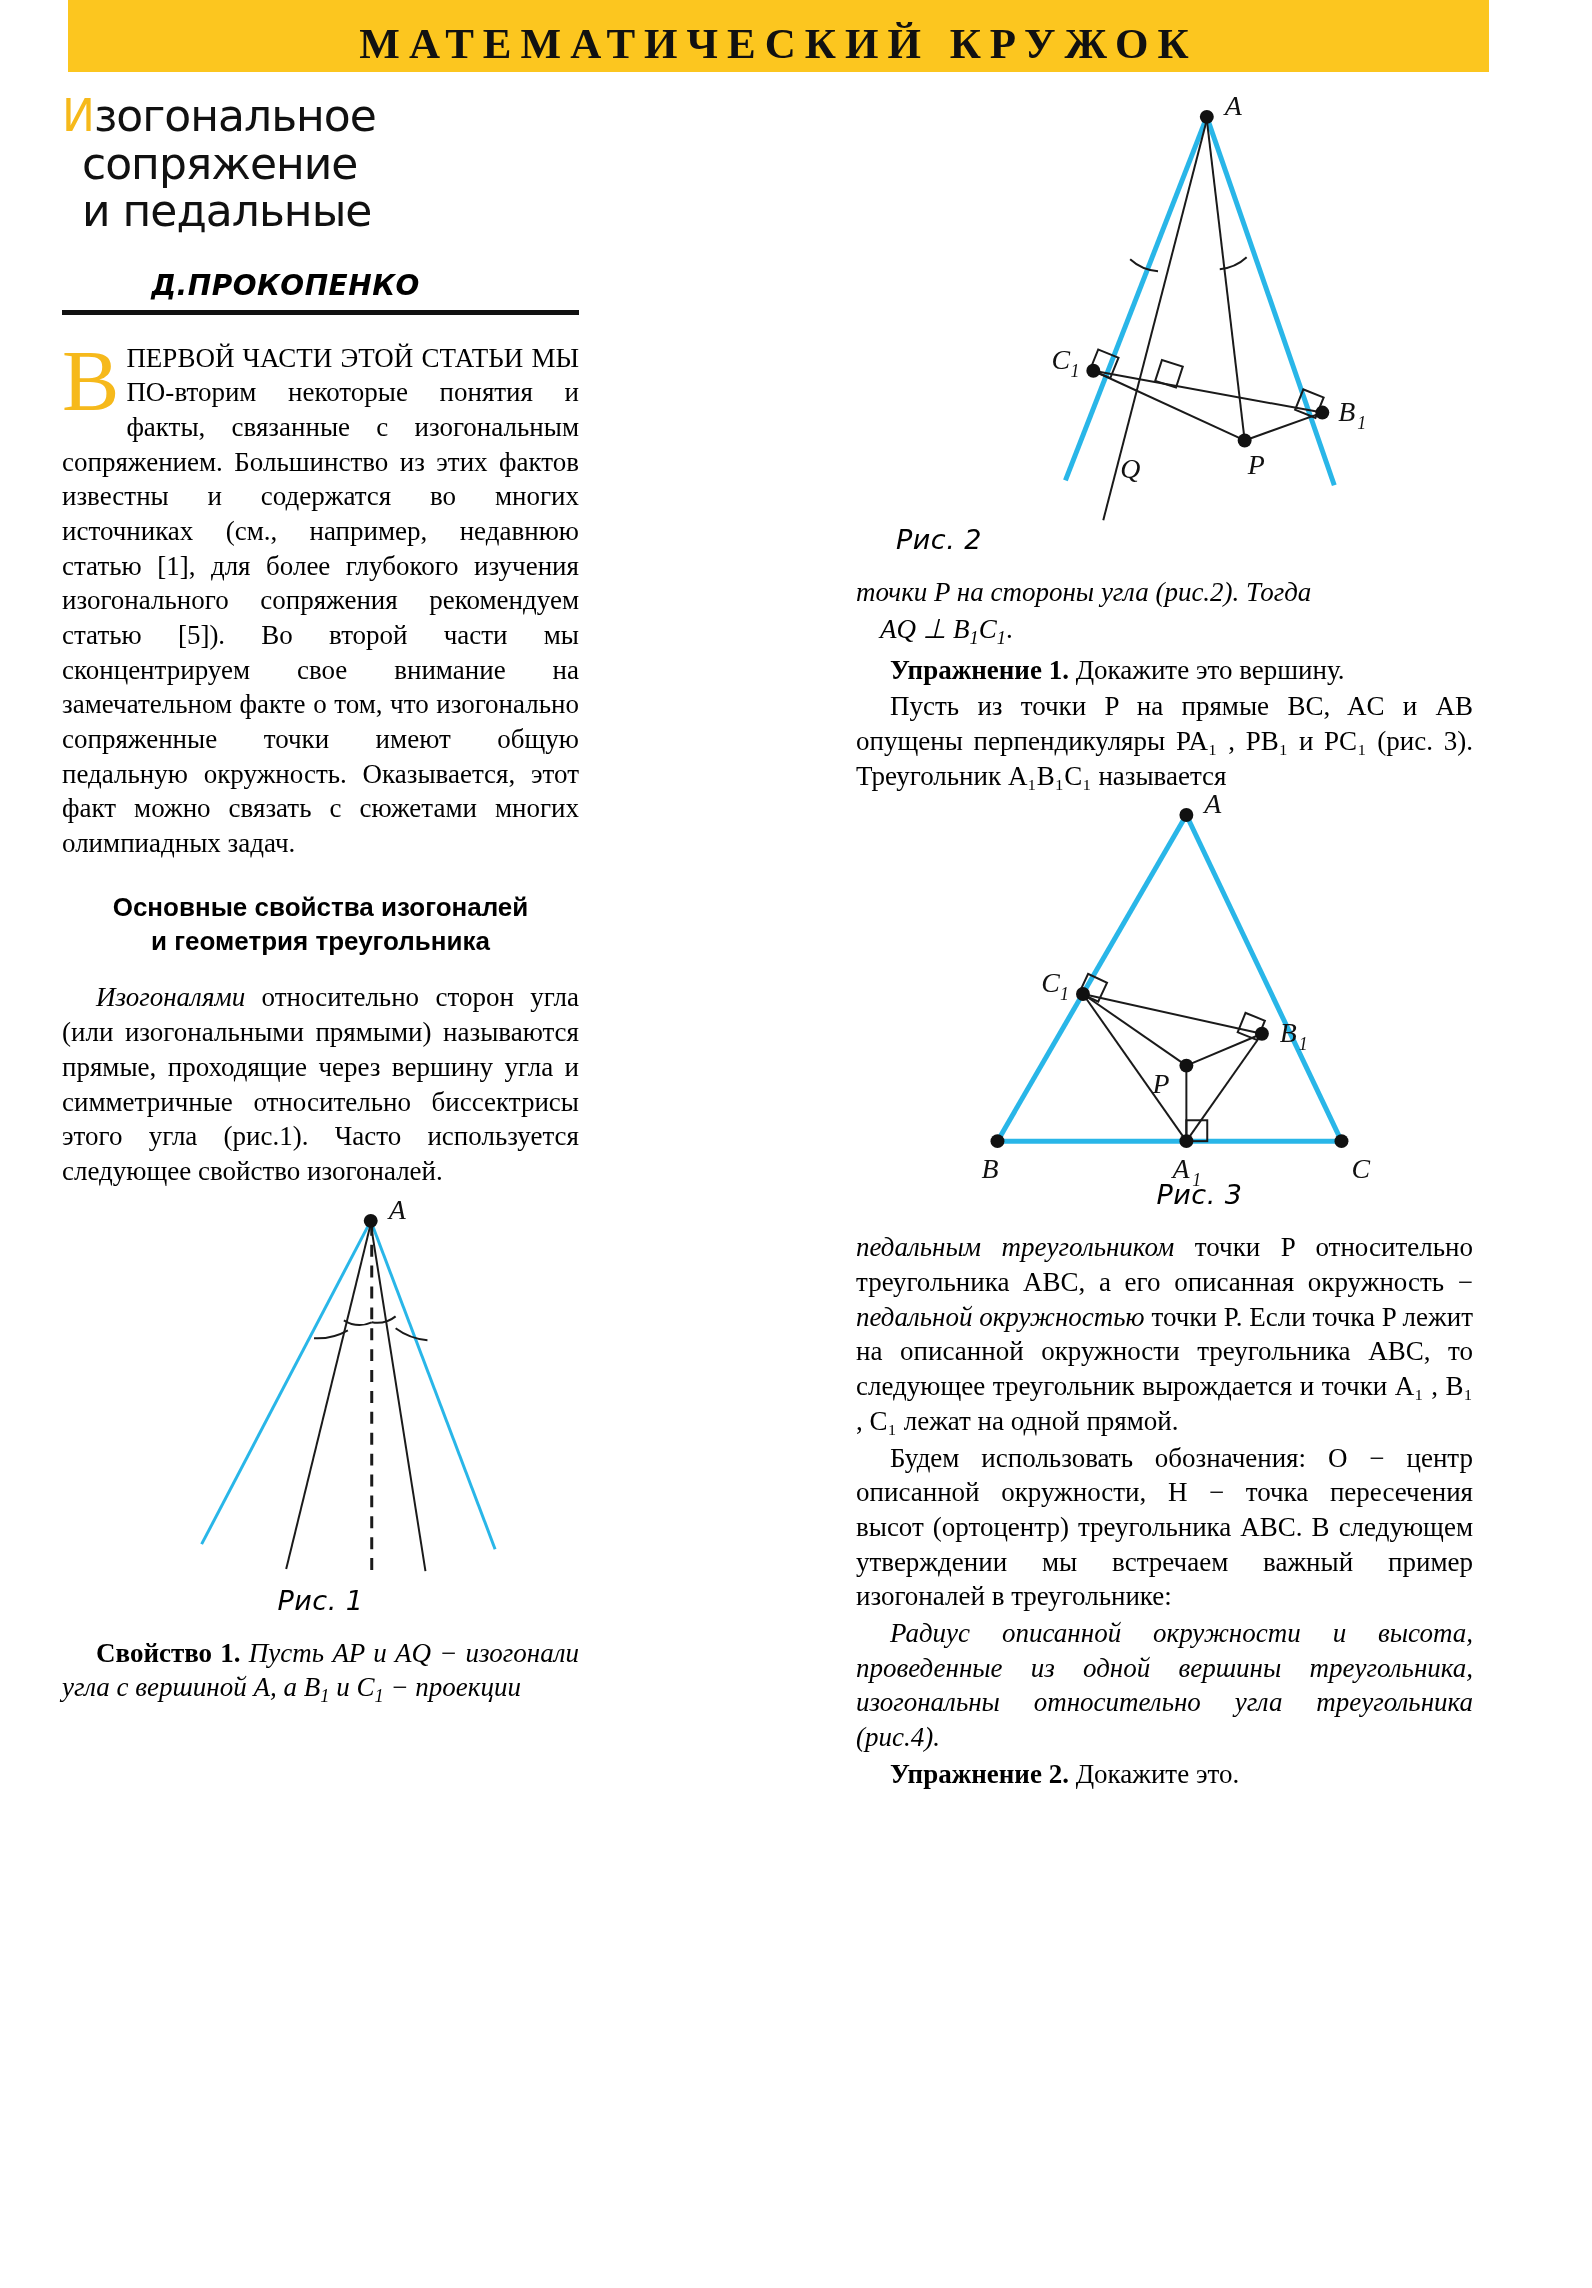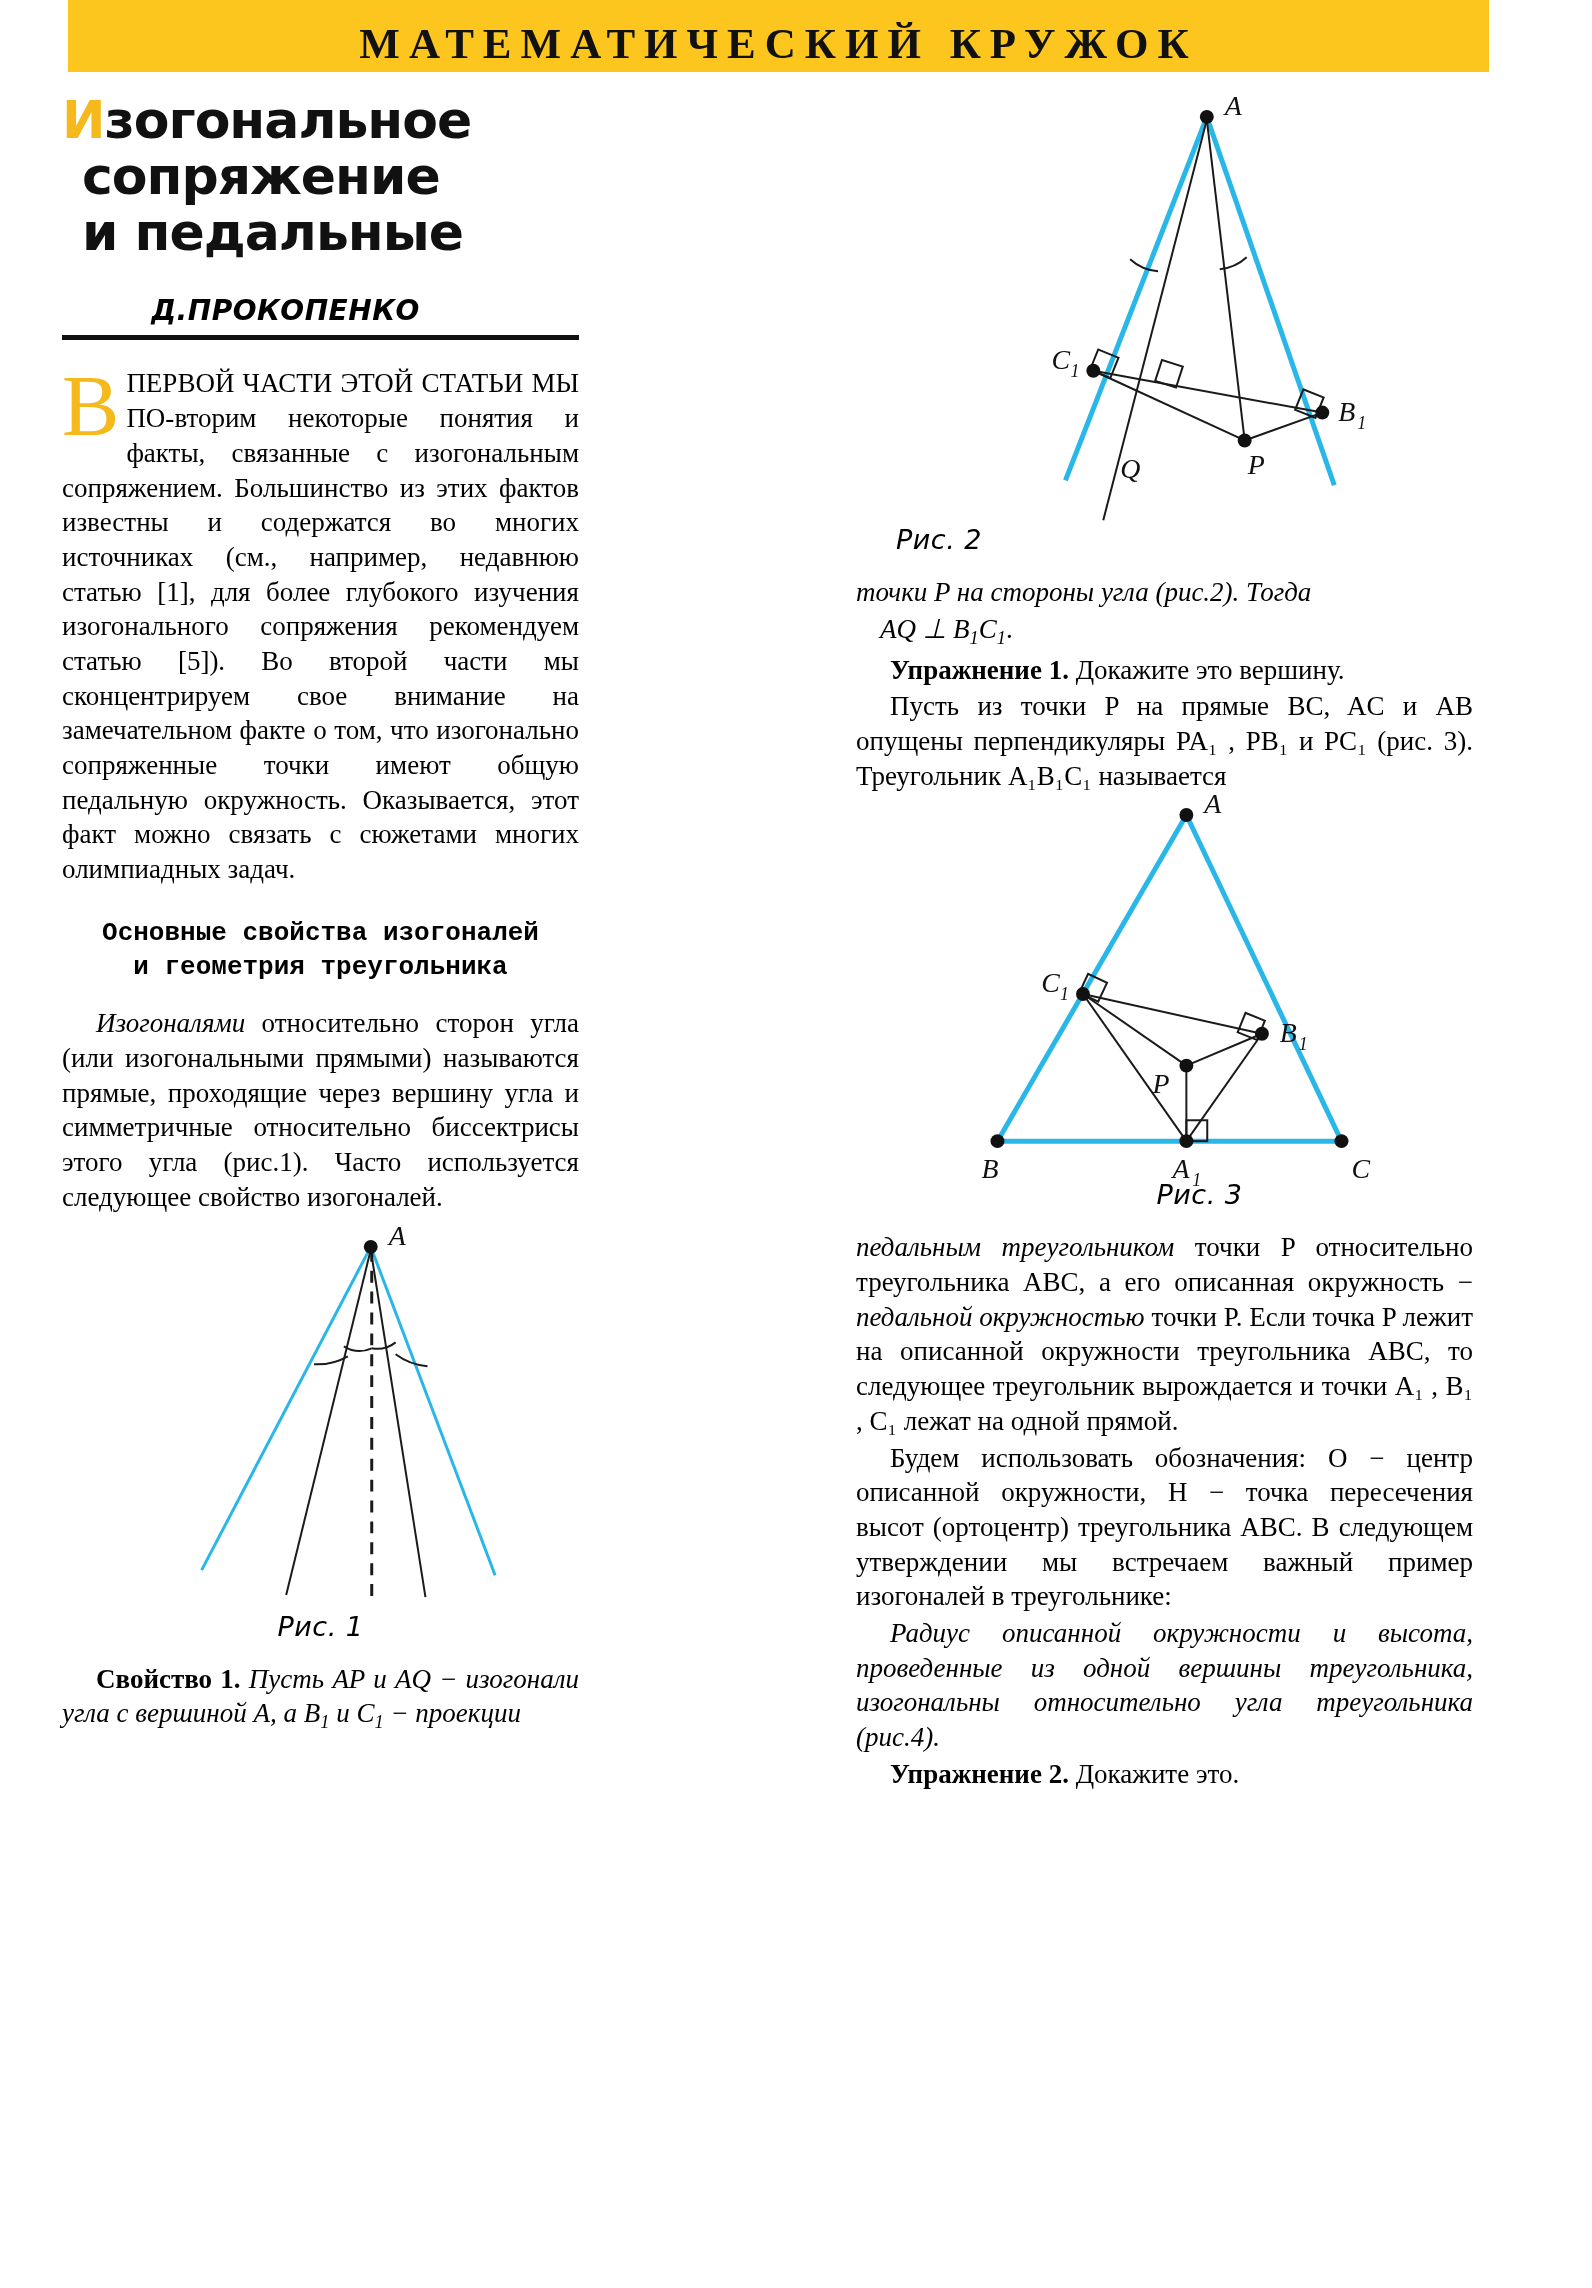--- a/index.html
+++ b/index.html
@@ -8,21 +8,21 @@
   
   .banner{position:absolute;left:68px;top:0;width:1421px;height:72px;background:var(--accent,#FCC61F);}
   .banner-text{position:absolute;left:0;top:0;width:100%;height:86px;display:flex;align-items:center;justify-content:center;
     font-family:"Liberation Serif",serif;font-weight:bold;font-size:43px;letter-spacing:9px;color:#111;}
 
   
   .col-left{position:absolute;left:62px;top:92px;width:517px;}
   .col-right{position:absolute;left:856px;top:92px;width:617px;}
 
   
-  .title{font-family:"DejaVu Sans","Liberation Sans",sans-serif;font-weight:700;font-size:52px;line-height:1.08;
+  .title{font-family:"DejaVu Sans","Liberation Sans",sans-serif;font-weight:400;font-size:44px;line-height:1.08;
     letter-spacing:-1px;color:#111;margin:0 0 4px 0;}
   .title .drop{color:#F6B91B;}
   .title .ln{display:block;white-space:nowrap;}
   .ln.ind{padding-left:20px;}
 
   .byline{font-family:"DejaVu Sans","Liberation Sans",sans-serif;font-style:italic;font-weight:bold;font-size:28px;
     text-align:center;letter-spacing:0.5px;margin:34px 0 8px 0;padding-right:70px;}
   .rule{height:5px;background:#111;width:100%;margin-bottom:26px;}
 
   
@@ -33,21 +33,21 @@
   .it{font-style:italic;}
   .bf{font-weight:bold;}
   .mi{font-style:italic;font-family:"Liberation Serif",serif;}
   sub{font-size:.68em;}
 
   
   .dropwrap{position:relative;}
   .dropcap{float:left;font-size:86px;line-height:.84;color:#F6B91B;font-family:"Liberation Serif",serif;
     padding:2px 7px 0 0;margin-top:2px;}
 
-  .secthead{font-family:Liberation Mono, monospace;font-weight:bold;font-size:26px;line-height:1.3;
+  .secthead{font-family:Liberation Sans, sans-serif;font-weight:bold;font-size:26px;line-height:1.3;
     text-align:center;margin:30px 0 22px 0;}
 
   .figcap{font-family:"DejaVu Sans","Liberation Sans",sans-serif;font-style:italic;font-size:27px;text-align:center;
     margin:6px 0 20px 0;letter-spacing:0.5px;}
 
   .fig{display:block;margin:0 auto;}
 </style>
 </head>
 <body>
 

